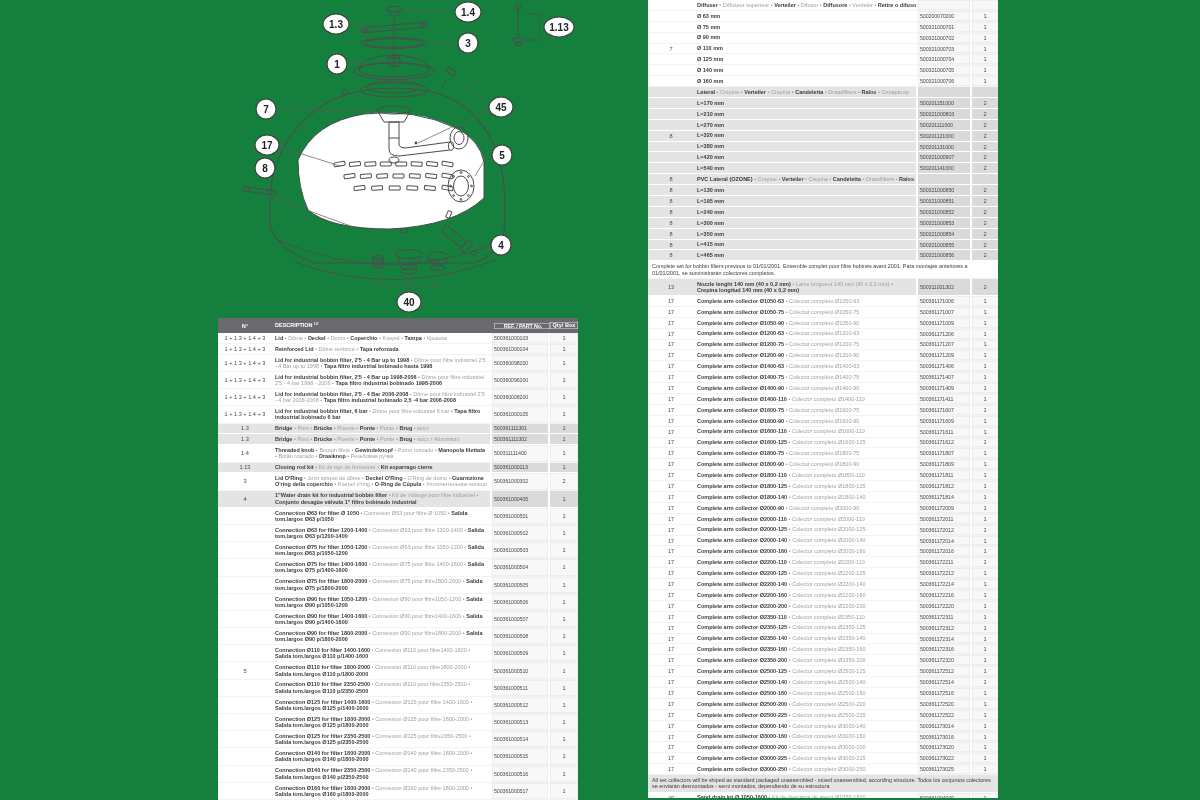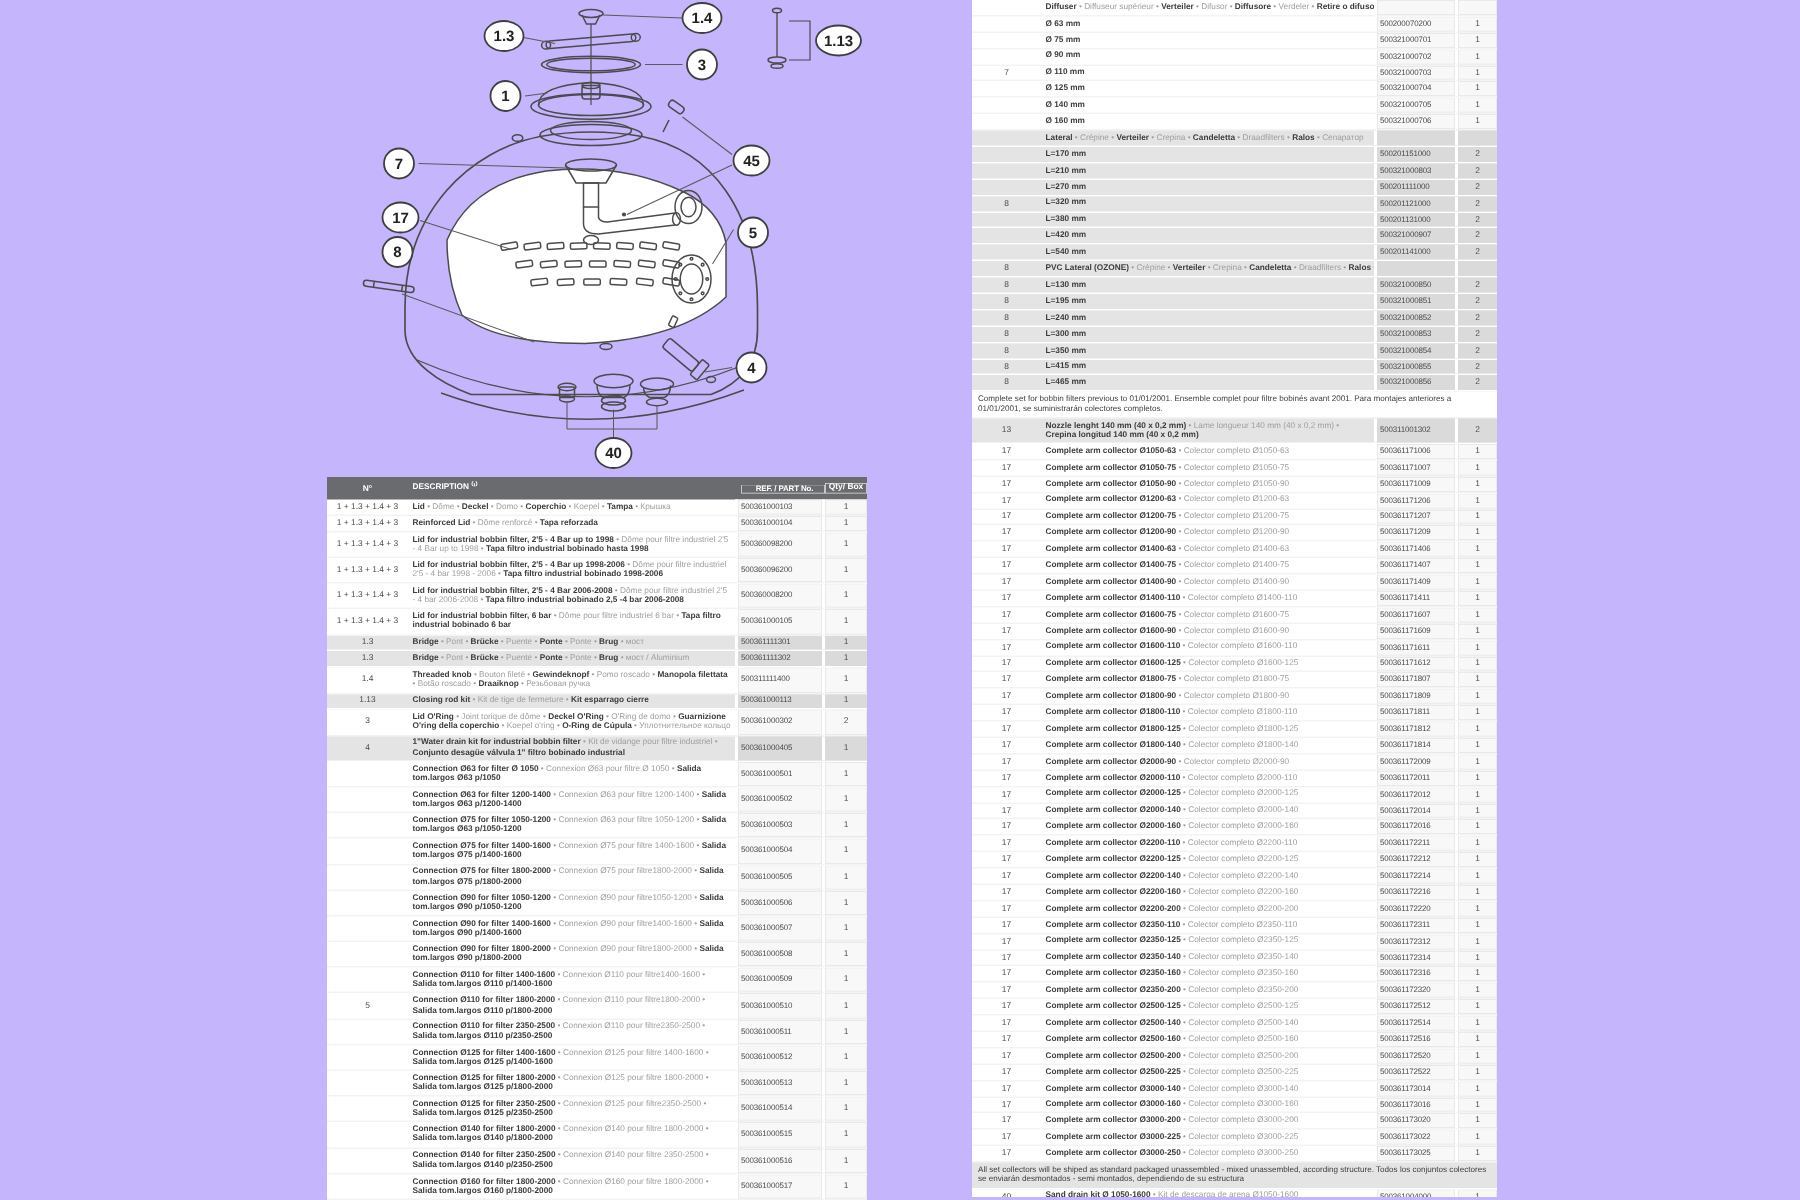--- a/index.html
+++ b/index.html
@@ -1,18 +1,18 @@
 <!DOCTYPE html>
 <html><head>
 <meta charset="utf-8">
 <style>
   html,body{margin:0;padding:0;background:#fff;}
   body{width:1200px;height:800px;position:relative;overflow:hidden;
        font-family:"Liberation Sans",sans-serif;-webkit-font-smoothing:antialiased;}
-  .page{position:absolute;inset:0;background:#c4b5fd;}
+  .page{position:absolute;inset:0;background:#15803d;}
 
   
   #diagram{position:absolute;left:218px;top:0;}
 
   
   .ptable{position:absolute;background:#fff;}
   #left-table{left:218px;top:318px;width:360px;height:482px;overflow:hidden;}
   #right-table{left:648px;top:0;width:350px;height:798px;overflow:hidden;}
 
   .thead{display:flex;background:#6a6b6e;color:#fff;font-weight:bold;

